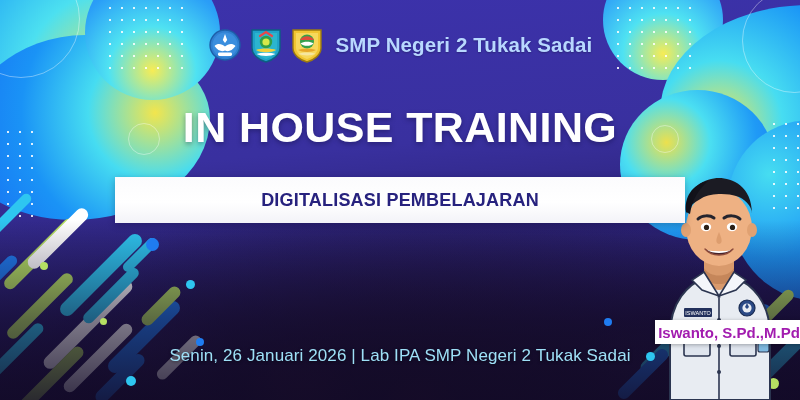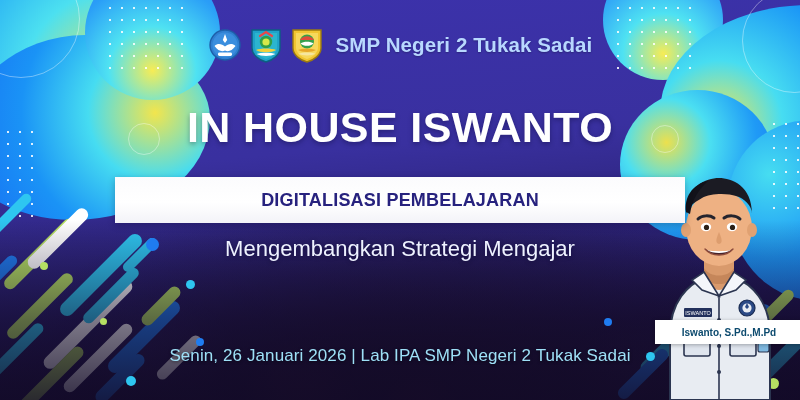--- a/index.html
+++ b/index.html
@@ -149,21 +149,21 @@
     text-shadow:0 1px 3px rgba(0,0,0,.5);
   }
 
   
   .speaker { position:absolute; right:0; bottom:0; width:160px; height:250px; z-index:18; }
   .name-badge {
     position:absolute; left:655px; top:320px; width:148px; height:24px;
     background:#ffffff; display:flex; align-items:center; justify-content:center;
     z-index:22; box-shadow:0 1px 4px rgba(0,0,0,.3);
   }
-  .name-badge span { color:#0c4a6e; font-size:10px; font-weight:bold; white-space:nowrap; }
+  .name-badge span { color:#a21caf; font-size:15px; font-weight:bold; white-space:nowrap; }
 </style>
 </head>
 <body>
 
 <div id="banner">
 
   <div class="crowd"></div>
 
   <div class="blob bl-a"></div>
   <div class="blob bl-b"></div>
@@ -251,28 +251,27 @@
           <path d="M8.5 26.8 C12.5 25.2 21.5 25.2 25.5 26.8 C21.5 29 12.5 29 8.5 26.8 Z" fill="#f6e6a0"></path>
         </svg>
       </div>
 
     </div>
     <div class="school-name">SMP Negeri 2 Tukak Sadai</div>
   </div>
 
   <div class="main">
 
-    <div class="title">IN HOUSE ISWANTO</div>
+    <div class="title">IN HOUSE TRAINING</div>
 
     <div class="band">
       <span class="band-text">DIGITALISASI PEMBELAJARAN</span>
     </div>
 
     <div class="subtitle">
-      <div>Mengembangkan Strategi Mengajar</div>
     </div>
 
     <div class="footer">Senin, 26 Januari 2026 | Lab IPA SMP Negeri 2 Tukak Sadai</div>
   </div>
 
   <div class="speaker">
     <svg viewBox="0 0 160 250" width="160" height="250">
 
       <path d="M30 250 V185 C30 152 48 134 66 127 L78 121 L94 127 C112 134 130 152 130 185 V250 Z" fill="#e8ecf2" stroke="#2b3550" stroke-width="2"></path>
 

